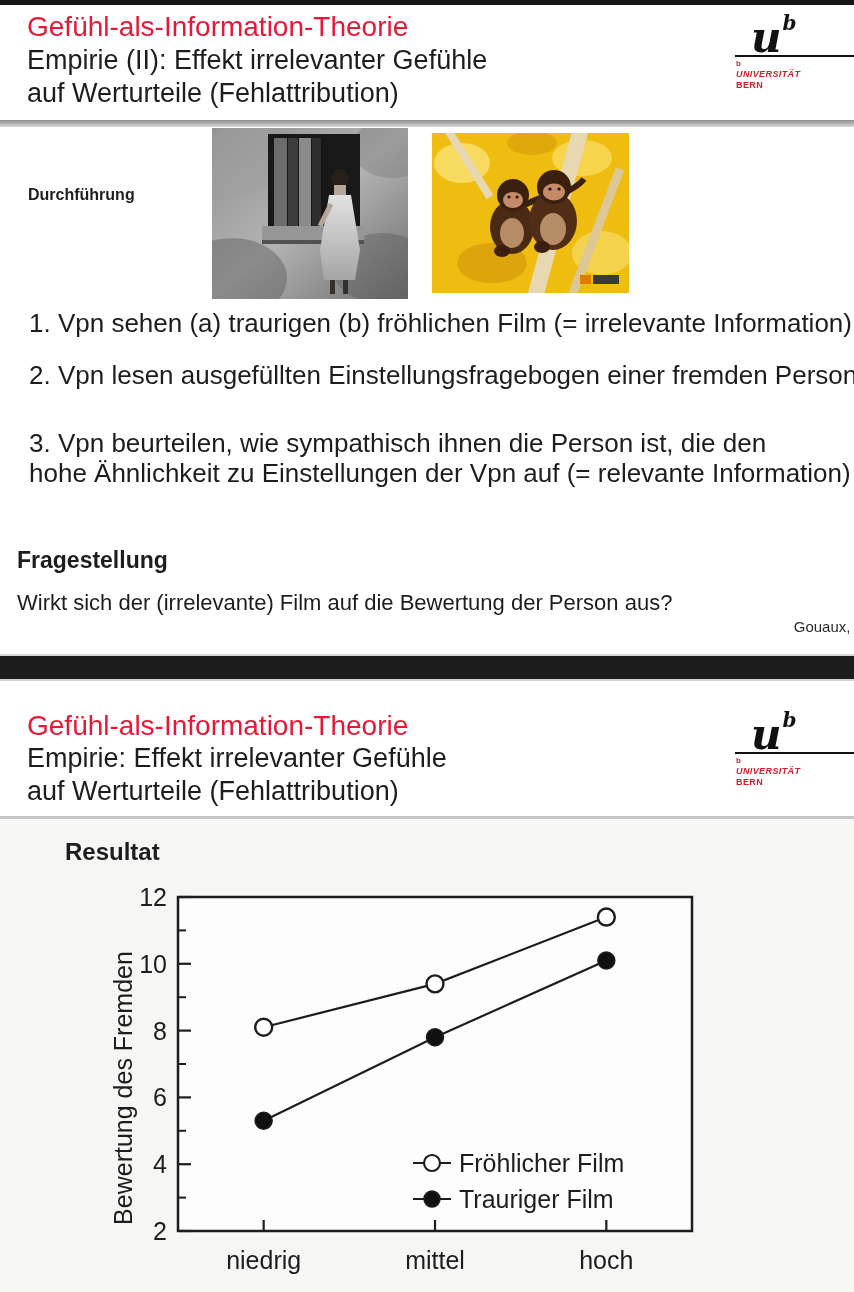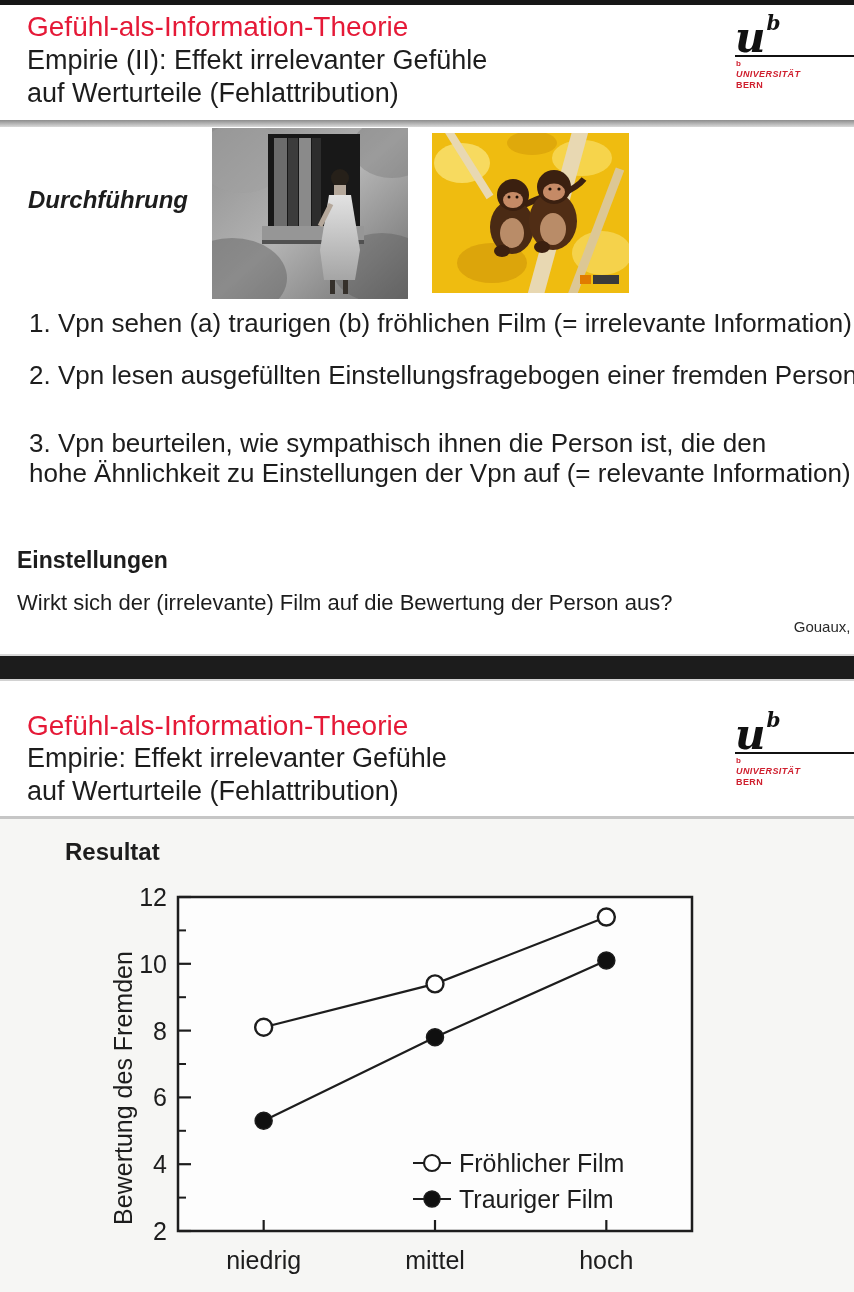--- a/index.html
+++ b/index.html
@@ -11,31 +11,31 @@
 
   
   .topbar{left:0;top:0;width:854px;height:5px;background:#161616;}
 
   
   .slide-title{left:27px;font-size:28px;line-height:32px;color:var(--title-red,#e51937);white-space:nowrap;}
   .slide-sub{left:27px;font-size:27px;line-height:33px;color:#1d1d1d;white-space:nowrap;}
 
   
   .unilogo{width:119px;height:100px;}
-  .u-mark{position:absolute;left:0;top:0;font-family:"DejaVu Serif",serif;font-style:italic;font-weight:bold;
+  .u-mark{position:absolute;left:16px;top:0;font-family:"DejaVu Serif",serif;font-style:italic;font-weight:bold;
           font-size:42px;line-height:40px;color:#111;text-align:center;}
   .b-sup{font-size:20px;font-style:italic;vertical-align:22px;margin-left:1px;}
   .logo-rule{position:absolute;left:0;top:52px;width:119px;height:2px;background:#111;}
   .logo-small-b{position:absolute;left:1px;top:57px;font-size:8px;font-weight:bold;color:var(--logo-red,#cf1f2e);line-height:8px;}
   .logo-line1{position:absolute;left:1px;top:66px;font-size:9px;font-weight:bold;letter-spacing:.4px;color:var(--logo-red,#cf1f2e);line-height:10px;font-style:italic;}
   .logo-line2{position:absolute;left:1px;top:77px;font-size:9px;font-weight:bold;letter-spacing:.4px;color:var(--logo-red,#cf1f2e);line-height:10px;}
 
   
   .band1{left:0;top:120px;width:854px;height:7px;background:linear-gradient(#8d8d8d,#d9d9d9);}
-  .durchfuehrung{left:28px;top:186px;font-size:24px;font-weight:bold;font-style:italic;}
+  .durchfuehrung{left:28px;top:186px;font-size:16px;font-weight:bold;}
   .photo{overflow:hidden;}
   .photo svg{display:block;}
   .body-item{left:9px;font-size:26px;line-height:30px;white-space:nowrap;margin-left:20px;}
   .frage-label{left:17px;top:547px;font-size:23px;font-weight:bold;}
   .frage-text{left:17px;top:590px;font-size:22px;white-space:nowrap;}
   .citation{right:-6px;top:618px;font-size:15px;color:#2a2a2a;white-space:nowrap;}
 
   
   .slide-divider{left:0;top:654px;width:854px;height:27px;background:#1c1c1c;
                  border-top:2px solid #d8d8d8;border-bottom:2px solid #d2d2d2;box-sizing:border-box;}
@@ -142,21 +142,21 @@
       <div>1. Vpn sehen (a) traurigen (b) fröhlichen Film (= irrelevante Information)</div>
     </div>
     <div class="abs body-item" style="top:360px">
       <div>2. Vpn lesen ausgefüllten Einstellungsfragebogen einer fremden Person</div>
     </div>
     <div class="abs body-item" style="top:428px">
       <div>3. Vpn beurteilen, wie sympathisch ihnen die Person ist, die den</div>
       <div>hohe Ähnlichkeit zu Einstellungen der Vpn auf (= relevante Information)</div>
     </div>
 
-    <div class="abs frage-label">Einstellungen</div>
+    <div class="abs frage-label">Fragestellung</div>
     <div class="abs frage-text">Wirkt sich der (irrelevante) Film auf die Bewertung der Person aus?</div>
     <div class="abs citation">Gouaux, 1971</div>
   </div>
 
   <div class="abs slide-divider"></div>
 
   <div>
     <div class="abs slide2-bg"></div>
     <div class="abs slide2-content-bg"></div>
 

